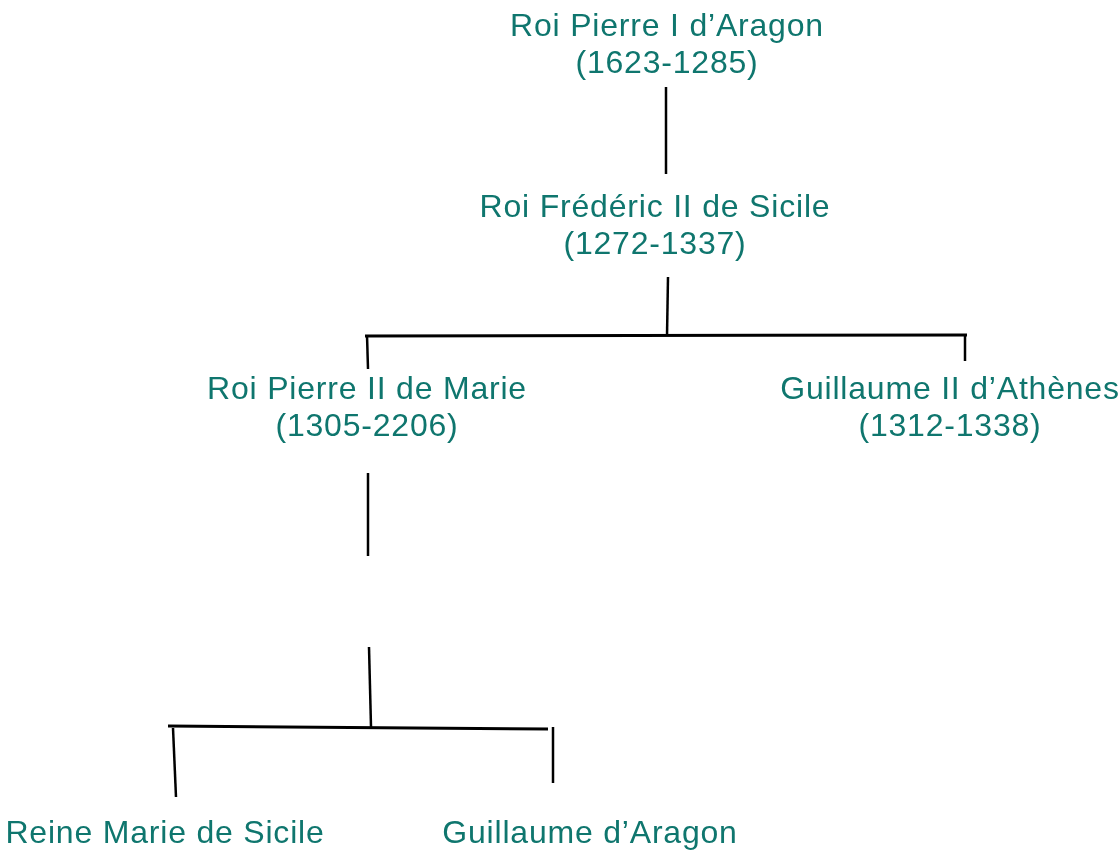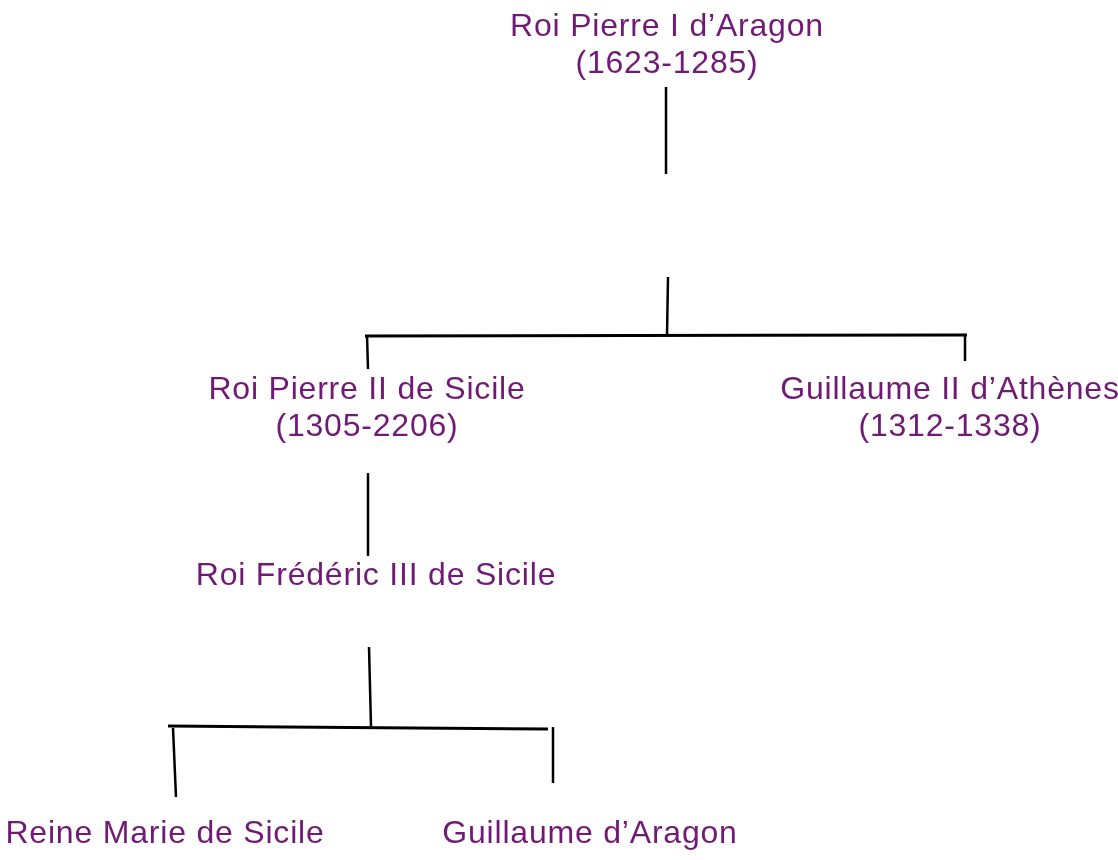--- a/index.html
+++ b/index.html
@@ -6,21 +6,21 @@
     margin: 0;
     padding: 0;
     background: #ffffff;
   }
   .canvas {
     position: relative;
     width: 1118px;
     height: 860px;
     background: #ffffff;
     font-family: "Liberation Sans", "DejaVu Sans", sans-serif;
-    color: #701a75;
+    color: #0f766e;
     overflow: hidden;
   }
   .connectors {
     position: absolute;
     left: 0;
     top: 0;
     width: 1118px;
     height: 860px;
   }
   .connectors line {
@@ -71,34 +71,35 @@
 
     <line x1="553" y1="727" x2="553" y2="783"></line>
   </svg>
 
   <div class="node" style="left:667px; top:7px">
     <span class="name">Roi Pierre I d’Aragon</span>
     <span class="dates">(1623-1285)</span>
   </div>
 
   <div class="node" style="left:655px; top:188px">
+    <span class="name">Roi Frédéric II de Sicile</span>
+    <span class="dates">(1272-1337)</span>
   </div>
 
   <div class="node" style="left:367px; top:370px">
-    <span class="name">Roi Pierre II de Sicile</span>
+    <span class="name">Roi Pierre II de Marie</span>
     <span class="dates">(1305-2206)</span>
   </div>
 
   <div class="node" style="left:950px; top:370px">
     <span class="name">Guillaume II d’Athènes</span>
     <span class="dates">(1312-1338)</span>
   </div>
 
   <div class="node" style="left:376px; top:556px">
-    <span class="name">Roi Frédéric III de Sicile</span>
   </div>
 
   <div class="node" style="left:590px; top:814px">
     <span class="name">Guillaume d’Aragon</span>
   </div>
 
   <div class="node" style="left:165px; top:814px">
     <span class="name">Reine Marie de Sicile</span>
   </div>
 

